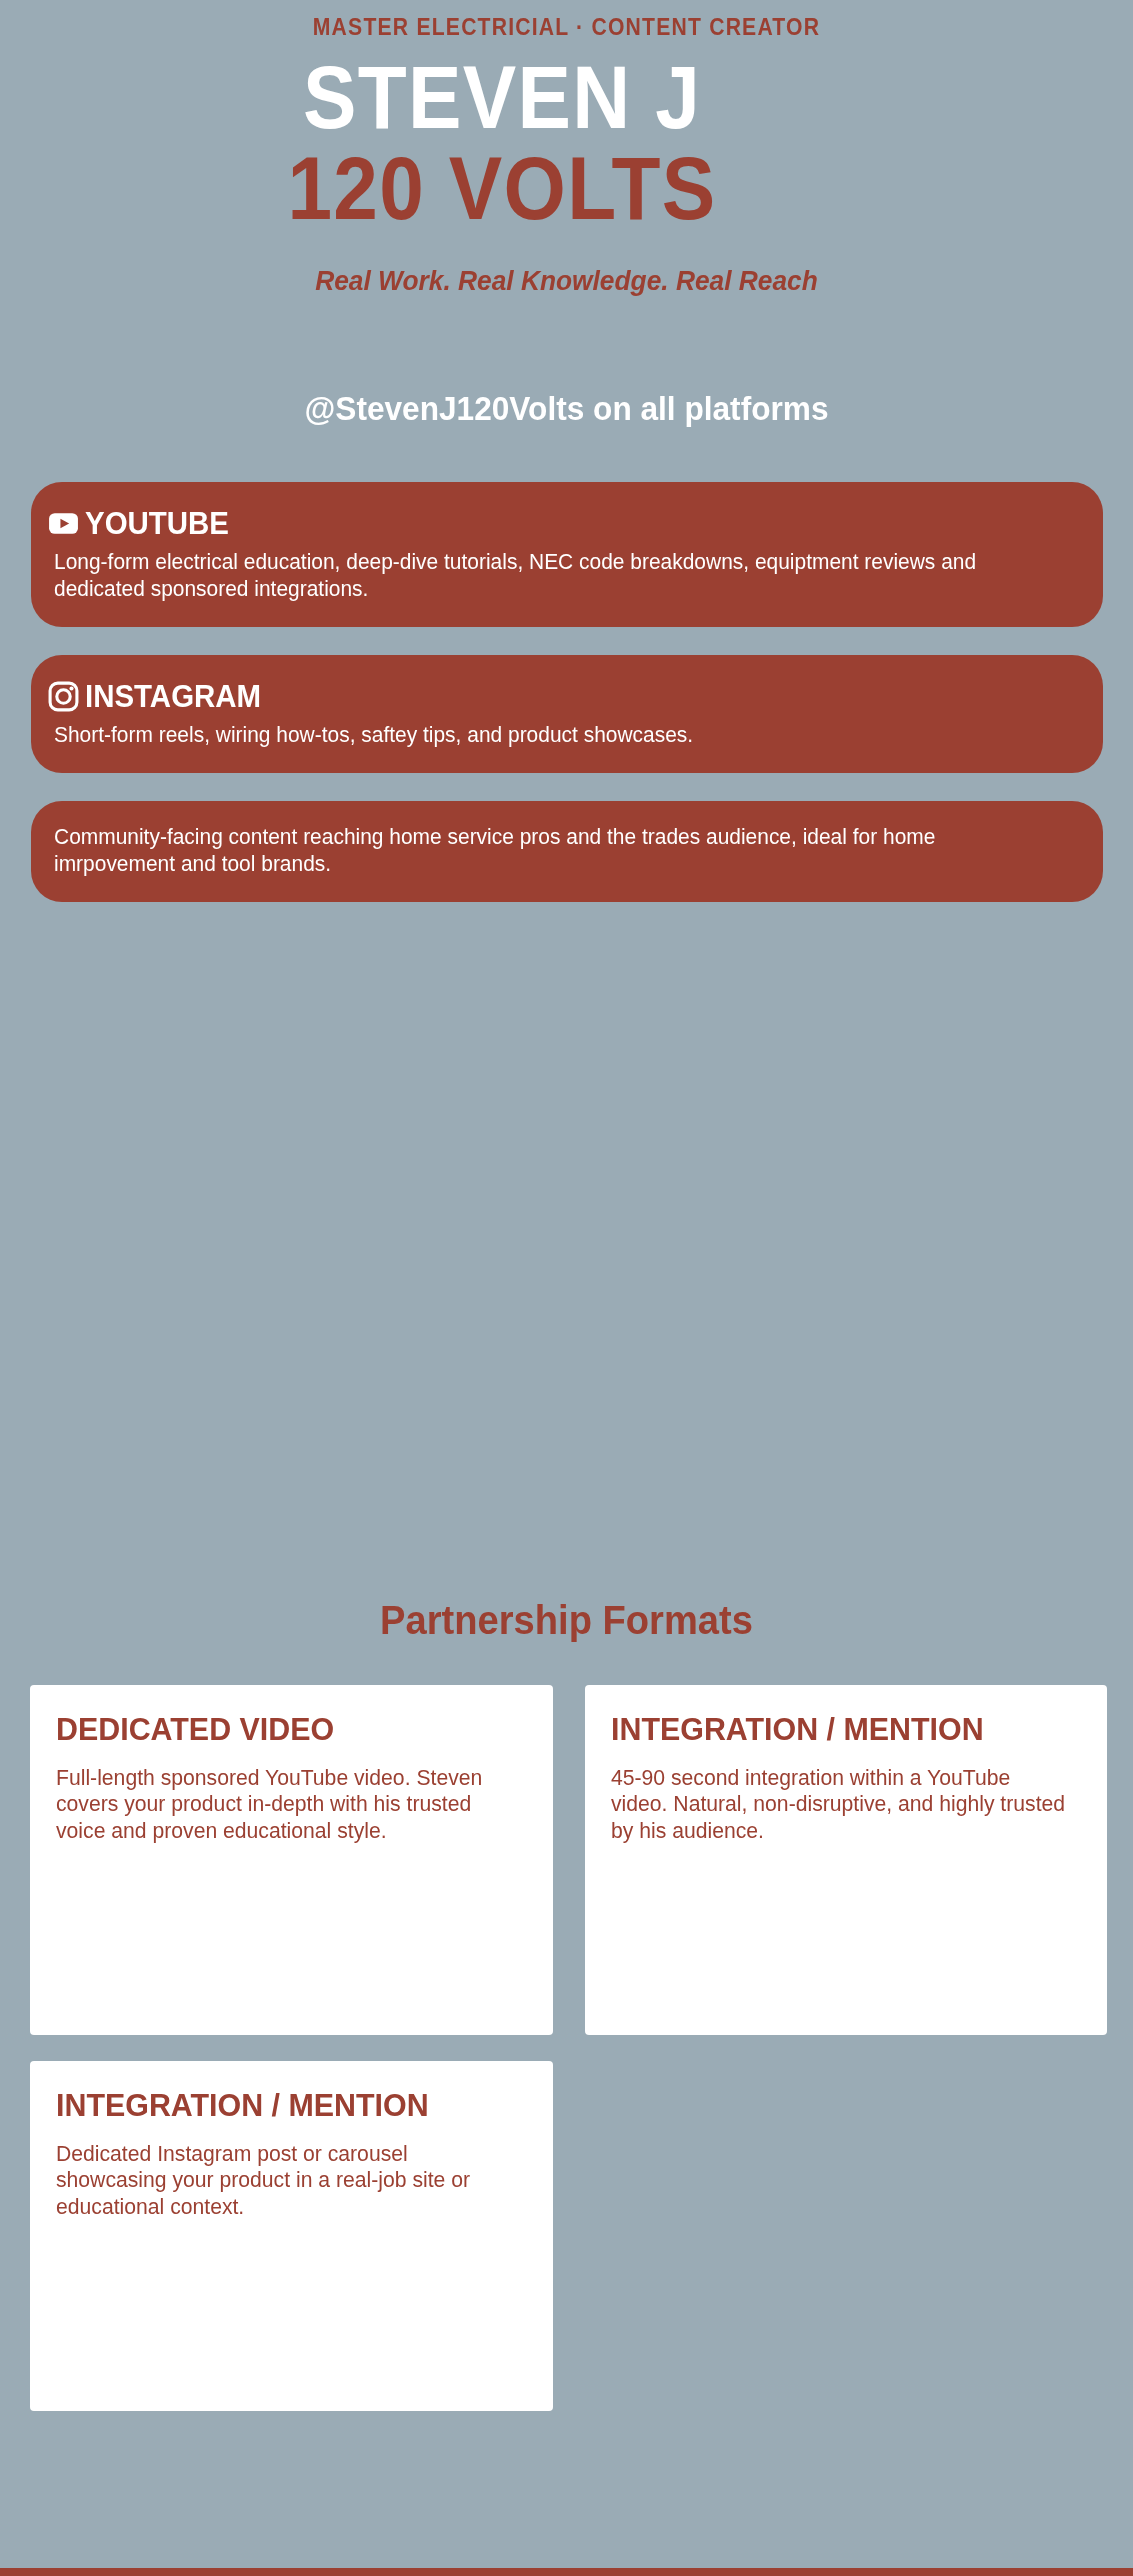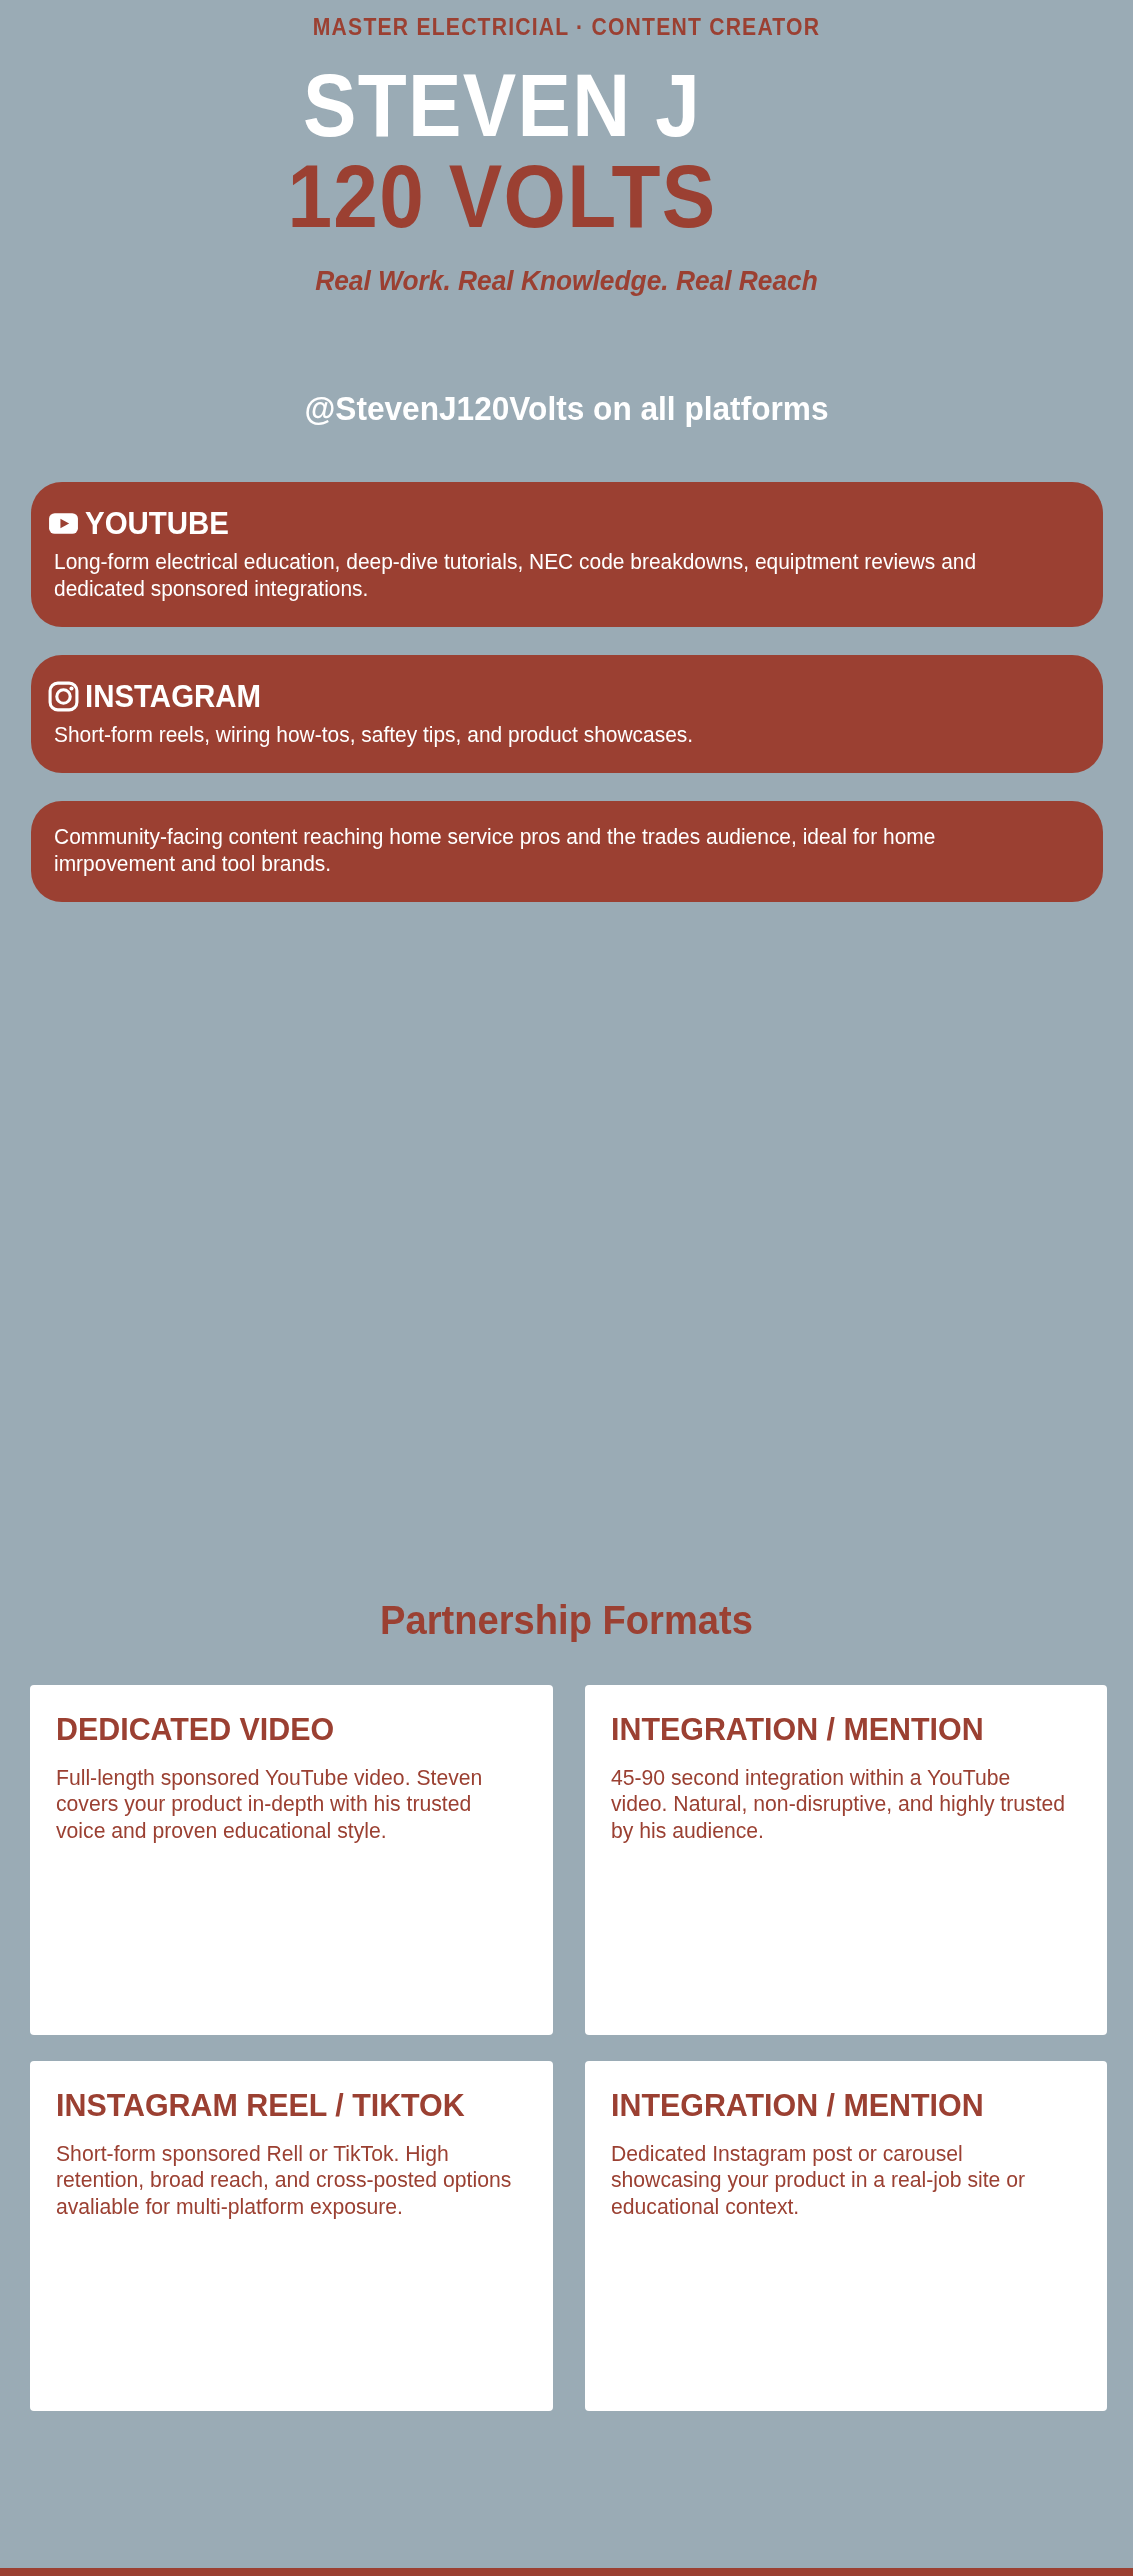--- a/index.html
+++ b/index.html
@@ -13,21 +13,21 @@
 
   
   .eyebrow{
     position:absolute; top:14.4px; left:0; width:1133px;
     text-align:center;
     color:#9b4032;
     font-size:23px; font-weight:700; letter-spacing:1.3px;
     font-family:"Liberation Sans", sans-serif;
     transform:scaleX(.92); transform-origin:center;
   }
-  .brand-wrap{ position:absolute; top:60px; left:0; width:1004px; text-align:center; }
+  .brand-wrap{ position:absolute; top:52px; left:0; width:1004px; text-align:center; }
   .brand-line1{
     color:#ffffff; font-weight:700; font-size:89px; line-height:1.02;
     letter-spacing:1.5px; transform:scaleX(.90); transform-origin:center;
   }
   .brand-line2{
     color:#9b4032; font-weight:700; font-size:89px; line-height:1.02;
     letter-spacing:1.5px; transform:scaleX(.90); transform-origin:center;
   }
   .tagline{
     position:absolute; top:265px; left:0; width:1133px; text-align:center;
@@ -161,24 +161,20 @@
     <div class="fcard">
       <div class="fcard-title">DEDICATED VIDEO</div>
       <div class="fcard-desc">Full-length sponsored YouTube video. Steven covers your product in-depth with his trusted voice and proven educational style.</div>
     </div>
 
     <div class="fcard">
       <div class="fcard-title">INTEGRATION / MENTION</div>
       <div class="fcard-desc">45-90 second integration within a YouTube video. Natural, non-disruptive, and highly trusted by his audience.</div>
     </div>
 
-    <div class="fcard">
-      <div class="fcard-title">INSTAGRAM REEL / TIKTOK</div>
-      <div class="fcard-desc">Short-form sponsored Rell or TikTok. High retention, broad reach, and cross-posted options avaliable for multi-platform exposure.</div>
-    </div>
 
     <div class="fcard">
       <div class="fcard-title">INTEGRATION / MENTION</div>
       <div class="fcard-desc">Dedicated Instagram post or carousel showcasing your product in a real-job site or educational context.</div>
     </div>
 
   </div>
 
   <div class="footer">
     <div class="footer-title">READY TO PARTNER?</div>

